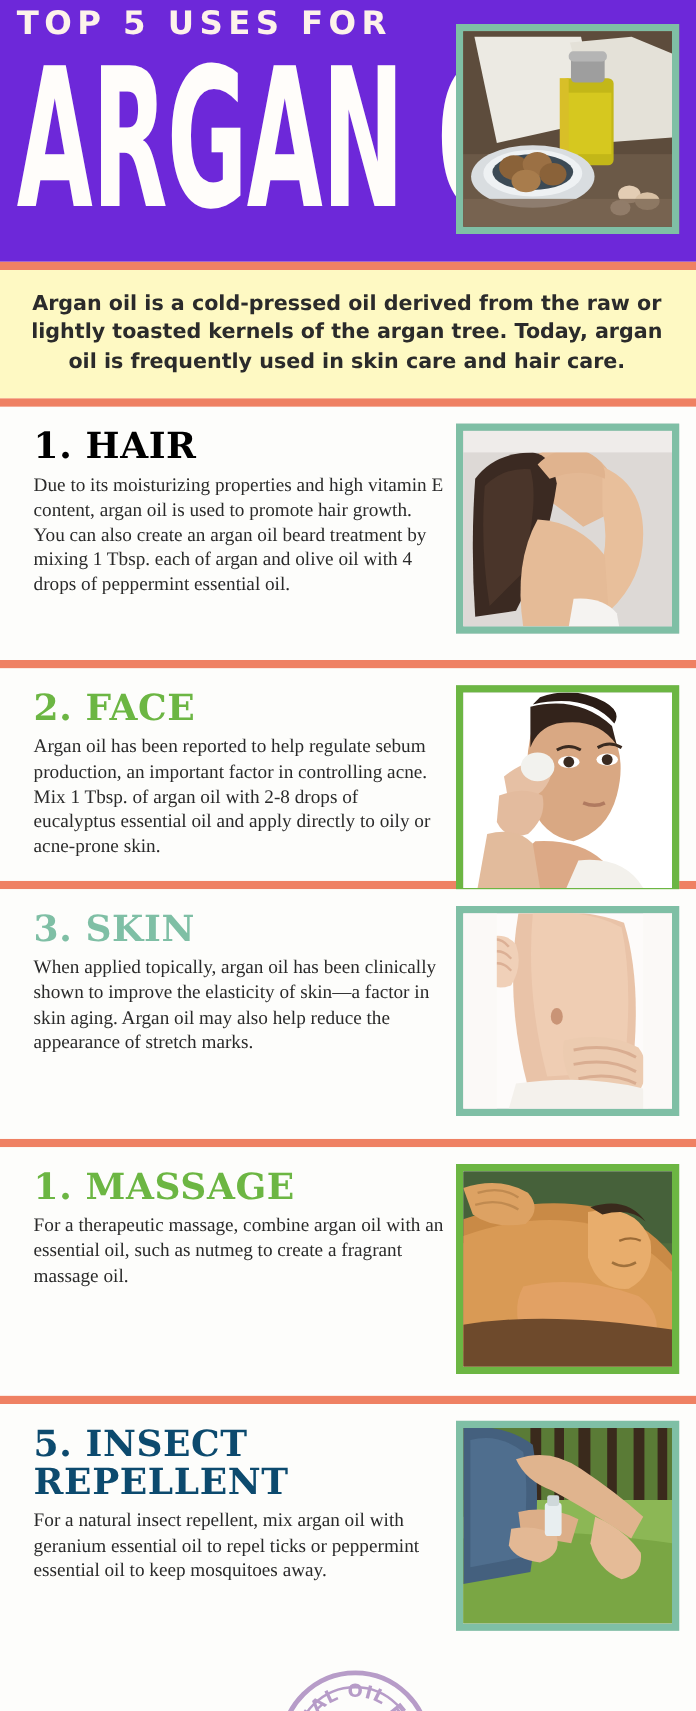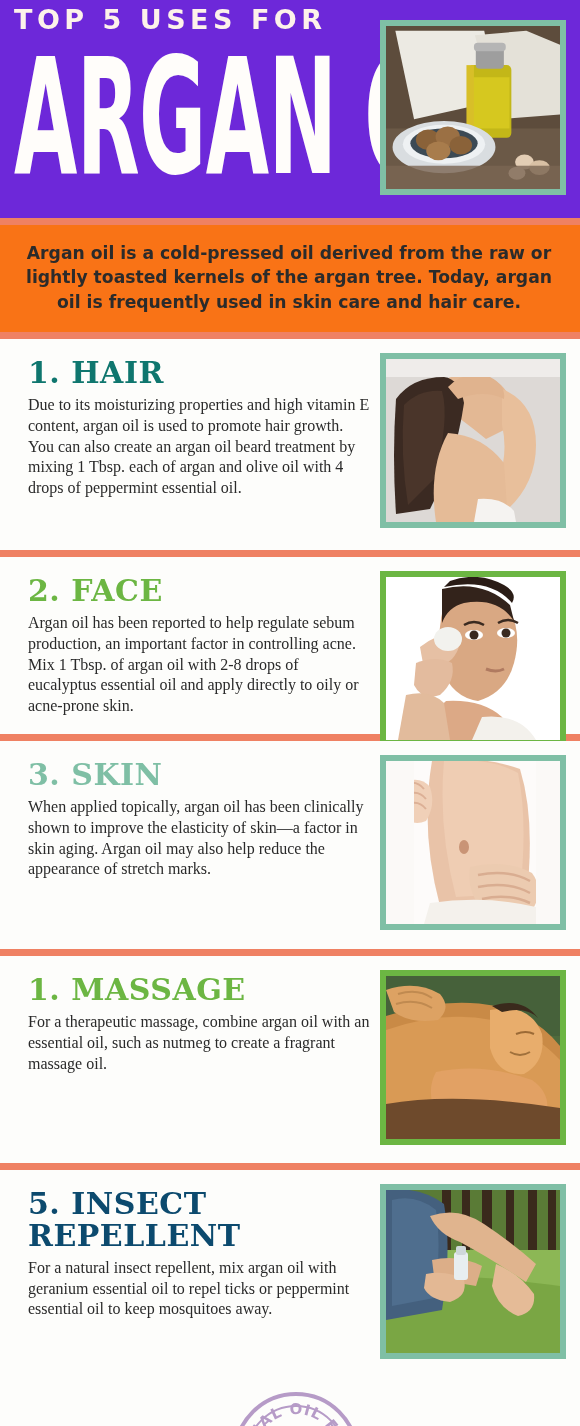--- a/index.html
+++ b/index.html
@@ -63,21 +63,21 @@
     overflow: hidden;
     background: #6d5a47;
   }
 
   
   .intro-rule {
     height: 7px;
     background: #ef8163;
   }
   .intro {
-    background: #f97316;
+    background: #fef9c3;
     padding: 16px 18px 18px 16px;
     box-sizing: border-box;
   }
   .intro p {
     margin: 0;
     font-family: "DejaVu Sans", sans-serif;
     font-weight: bold;
     font-size: 17.2px;
     line-height: 1.42;
     color: #2b2b2b;
@@ -194,21 +194,21 @@
   </div>
 
   <div class="intro-rule"></div>
   <div class="intro">
     <p>Argan oil is a cold-pressed oil derived from the raw or lightly toasted kernels of the argan tree. Today, argan oil is frequently used in skin care and hair care.</p>
   </div>
   <div class="intro-rule"></div>
 
   <div class="section" style="height:211px">
     <div class="sec-text">
-      <div class="sec-head" style="color:#0f766e">1. HAIR</div>
+      <div class="sec-head" style="color:#000000">1. HAIR</div>
       <p class="sec-body">Due to its moisturizing properties and high vitamin E content, argan oil is used to promote hair growth. You can also create an argan oil beard treatment by mixing 1 Tbsp. each of argan  and olive oil with 4 drops of peppermint essential oil.</p>
     </div>
     <div class="sec-photo">
       <svg class="ph" viewBox="0 0 174 163" preserveAspectRatio="none">
         <rect width="174" height="163" fill="#e9e6e4"></rect>
         <rect x="0" y="0" width="174" height="163" fill="#ddd9d6"></rect>
         <path d="M60 20 Q92 6 115 26 Q132 42 120 70 L100 80 Q78 62 60 50 Z" fill="#e3b894"></path>
         <path d="M10 40 Q26 18 58 18 Q74 20 78 44 Q70 100 44 150 L10 155 Q6 96 10 40 Z" fill="#3b2a22"></path>
         <path d="M18 46 Q34 30 56 32 Q64 60 48 120 L22 146 Q14 96 18 46 Z" fill="#4a352a"></path>
         <path d="M116 30 Q150 44 150 86 Q150 124 122 150 L96 150 Q126 110 116 66 Z" fill="#e8bf9b"></path>

